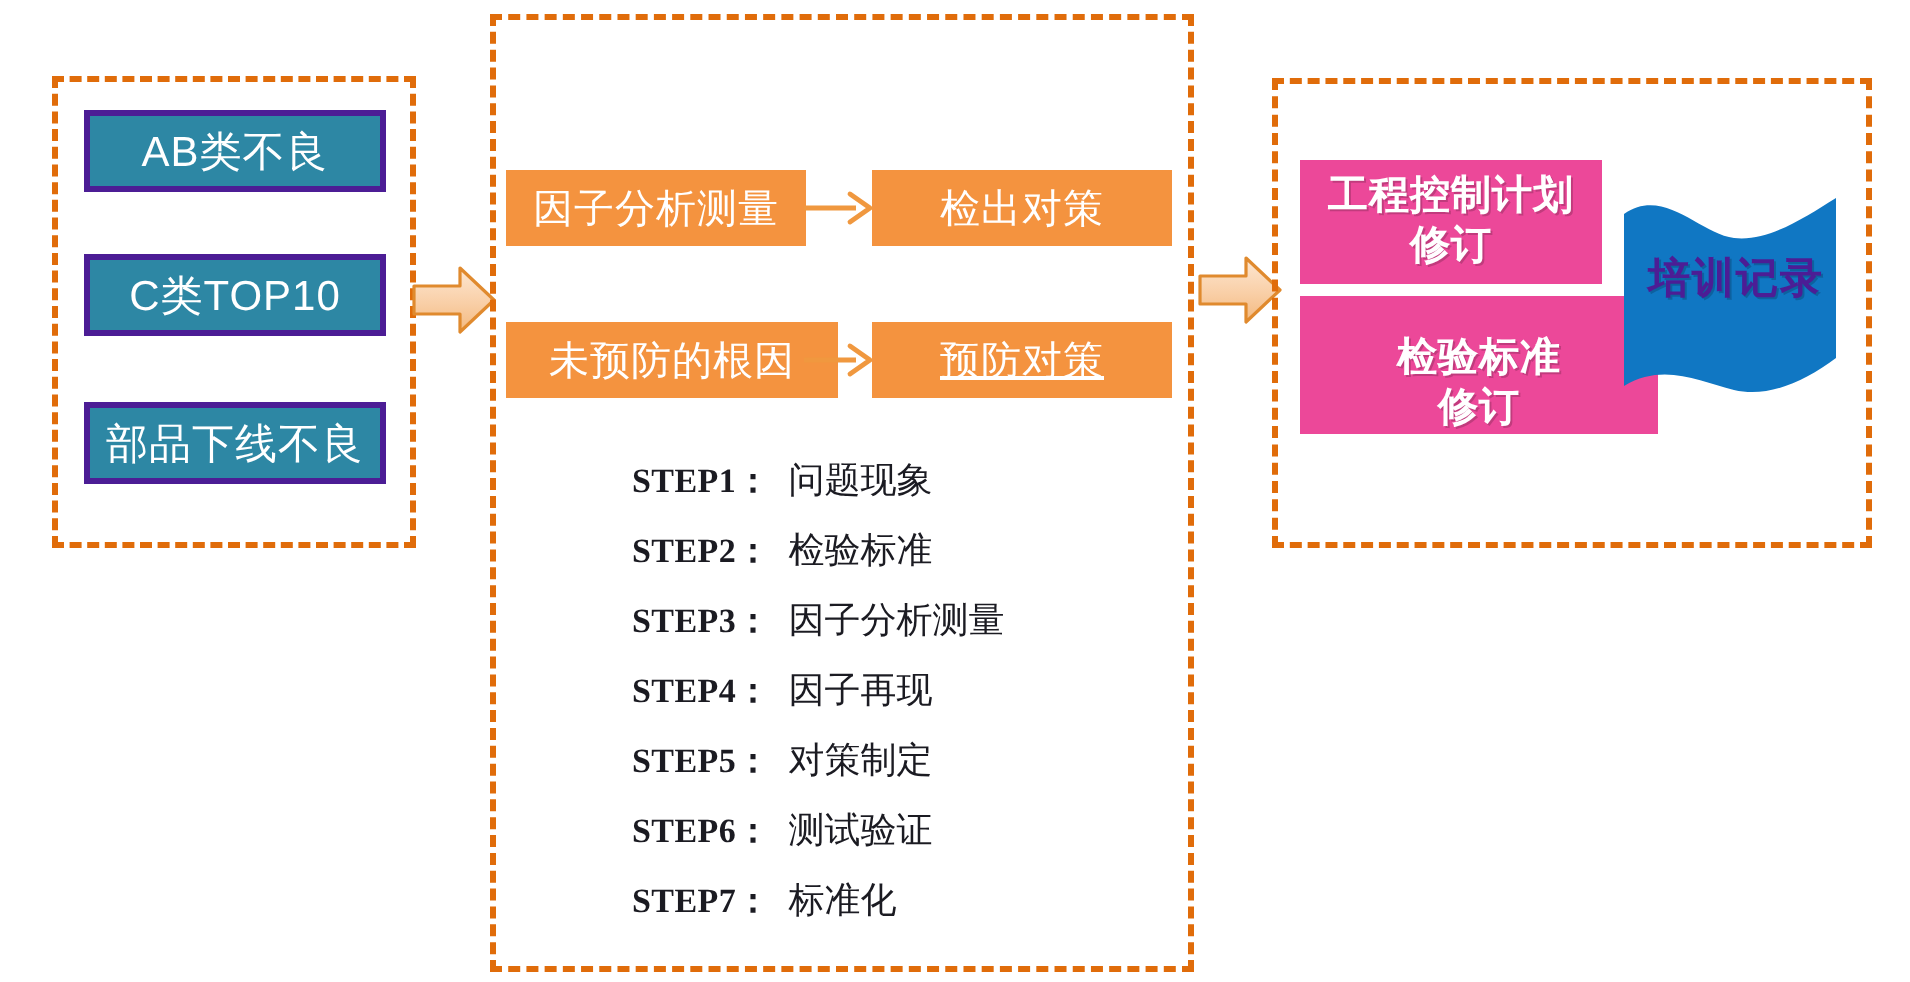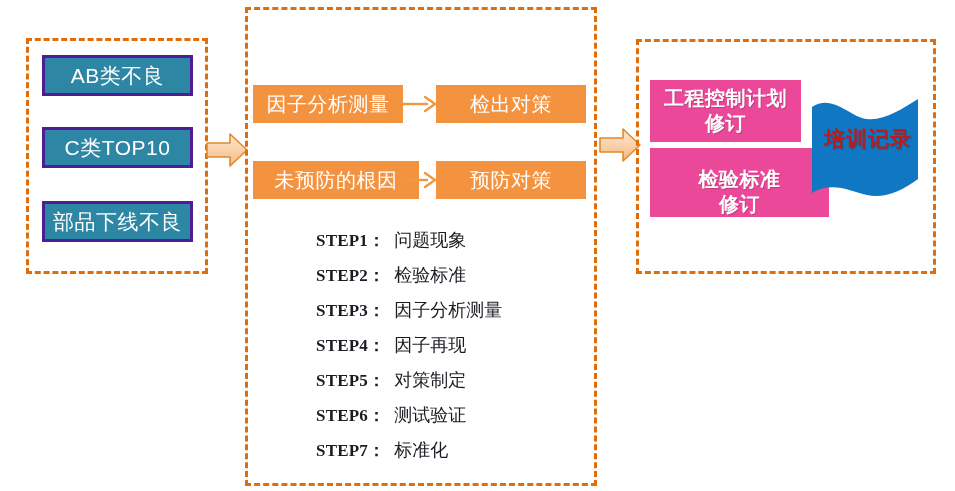--- a/index.html
+++ b/index.html
@@ -60,21 +60,21 @@
     display: flex;
     align-items: center;
     justify-content: center;
     font-size: 20px;
     letter-spacing: 0.5px;
     white-space: nowrap;
   }
   #cause-detect  { left: 253px; top: 85px;  width: 150px; height: 38px; }
   #action-detect { left: 436px; top: 85px;  width: 150px; height: 38px; }
   #cause-prevent { left: 253px; top: 161px; width: 166px; height: 38px; }
-  #action-prevent{ left: 436px; top: 161px; width: 150px; height: 38px; }
+  #action-prevent{ left: 436px; top: 161px; width: 150px; height: 38px; text-decoration: underline; }
 
   
   .mini-arrow {
     position: absolute;
     width: 36px;
     height: 22px;
   }
   #mini-arrow-1 { left: 401px; top: 93px; }
   #mini-arrow-2 { left: 401px; top: 169px; }
 
@@ -140,21 +140,21 @@
     top: 97px;
     width: 110px;
     height: 106px;
   }
   #flag-label {
     position: absolute;
     left: 818px;
     top: 125px;
     width: 100px;
     text-align: center;
-    color: #b91c1c;
+    color: #4c1d95;
     font-size: 21px;
     font-weight: bold;
     letter-spacing: 1px;
     text-shadow: 1px 1px 0 rgba(0,0,0,0.18);
     white-space: nowrap;
     pointer-events: none;
   }
 </style>
 </head>
 <body>

